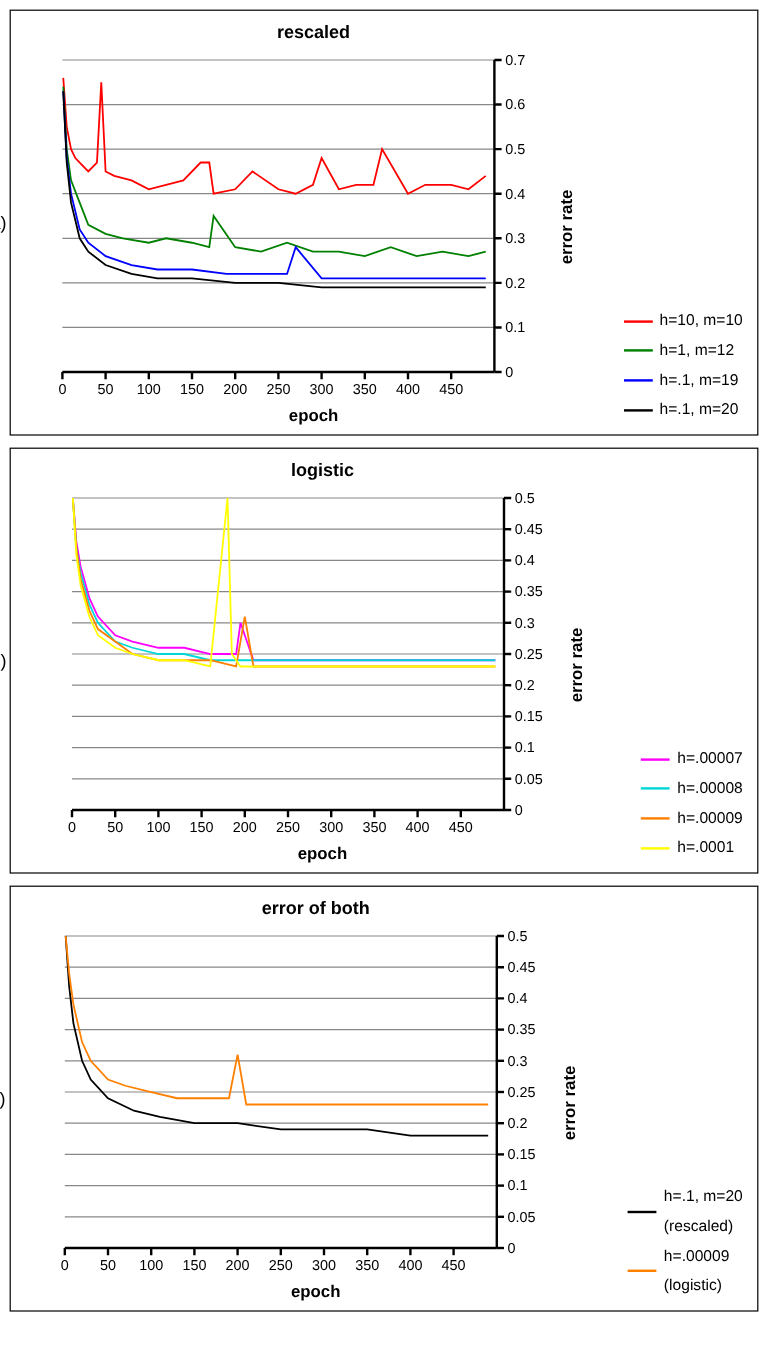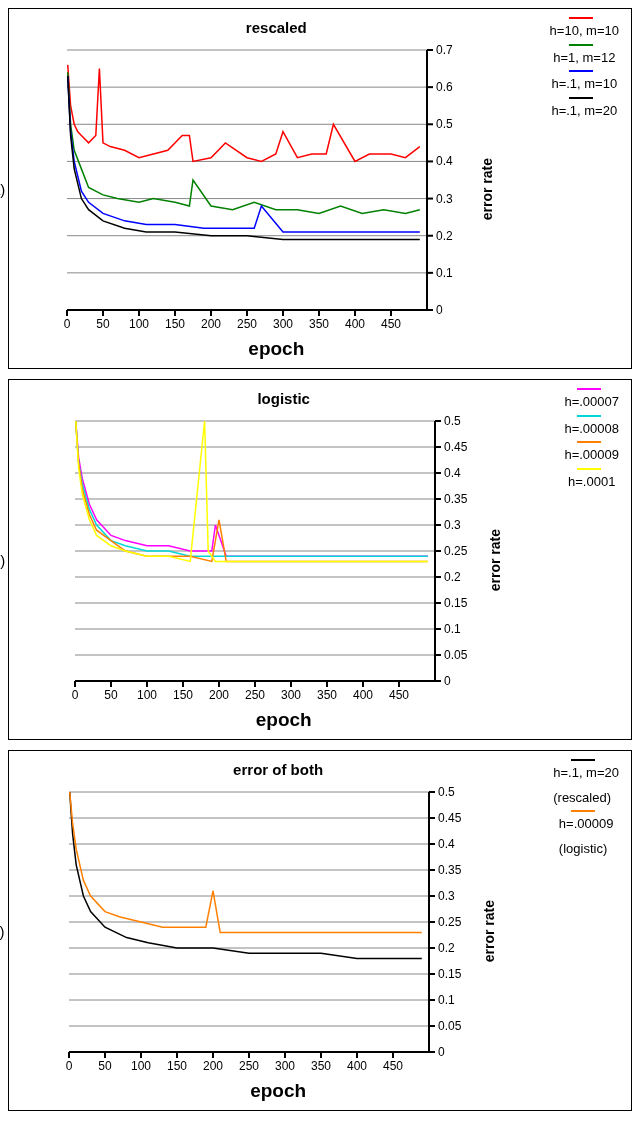--- a/index.html
+++ b/index.html
@@ -9,21 +9,21 @@
     font-family: Arial, Helvetica, sans-serif;
     background: #fff;
     width: 640px;
   }
   .panel {
     border: 1.5px solid #000;
     margin-bottom: 10px;
     padding: 8px 12px 8px 8px;
     position: relative;
     display: flex;
-    align-items: flex-start;
+    align-items: flex-end;
   }
   .panel-label {
     position: absolute;
     left: -22px;
     top: 50%;
     transform: translateY(-50%);
     font-size: 15px;
   }
   .chart-col {
     flex: 1;
@@ -42,29 +42,29 @@
   }
   .y-axis-label {
     writing-mode: vertical-rl;
     transform: rotate(180deg);
     font-weight: bold;
     font-size: 14px;
     margin-left: 6px;
   }
   .x-axis-label {
     font-weight: bold;
-    font-size: 19px;
+    font-size: 14px;
     margin-top: 2px;
   }
   .legend {
     margin-left: 14px;
     font-size: 13px;
     line-height: 1.9;
   }
-  .legend-item { display: flex; align-items: center; white-space: nowrap; flex-direction: column; }
+  .legend-item { display: flex; align-items: center; white-space: nowrap; }
   .legend-swatch {
     width: 24px;
     height: 2px;
     margin-right: 6px;
     display: inline-block;
   }
   svg { display: block; }
   .grid line { stroke: #888; stroke-width: 1; }
   .axis { stroke: #000; stroke-width: 2; }
   .tick { stroke: #000; stroke-width: 2; }
@@ -142,21 +142,21 @@
         <div class="legend-item">
           <span class="legend-swatch" style="background: rgb(255, 0, 0);"></span>
           <span>h=10, m=10</span>
         </div>
         <div class="legend-item">
           <span class="legend-swatch" style="background: rgb(0, 128, 0);"></span>
           <span>h=1, m=12</span>
         </div>
         <div class="legend-item">
           <span class="legend-swatch" style="background: rgb(0, 0, 255);"></span>
-          <span>h=.1, m=10</span>
+          <span>h=.1, m=19</span>
         </div>
         <div class="legend-item">
           <span class="legend-swatch" style="background: rgb(0, 0, 0);"></span>
           <span>h=.1, m=20</span>
         </div>
       </div>
       <div class="panel-label">(a)</div>
     </div>
     <div class="panel">
       <div class="chart-col">

